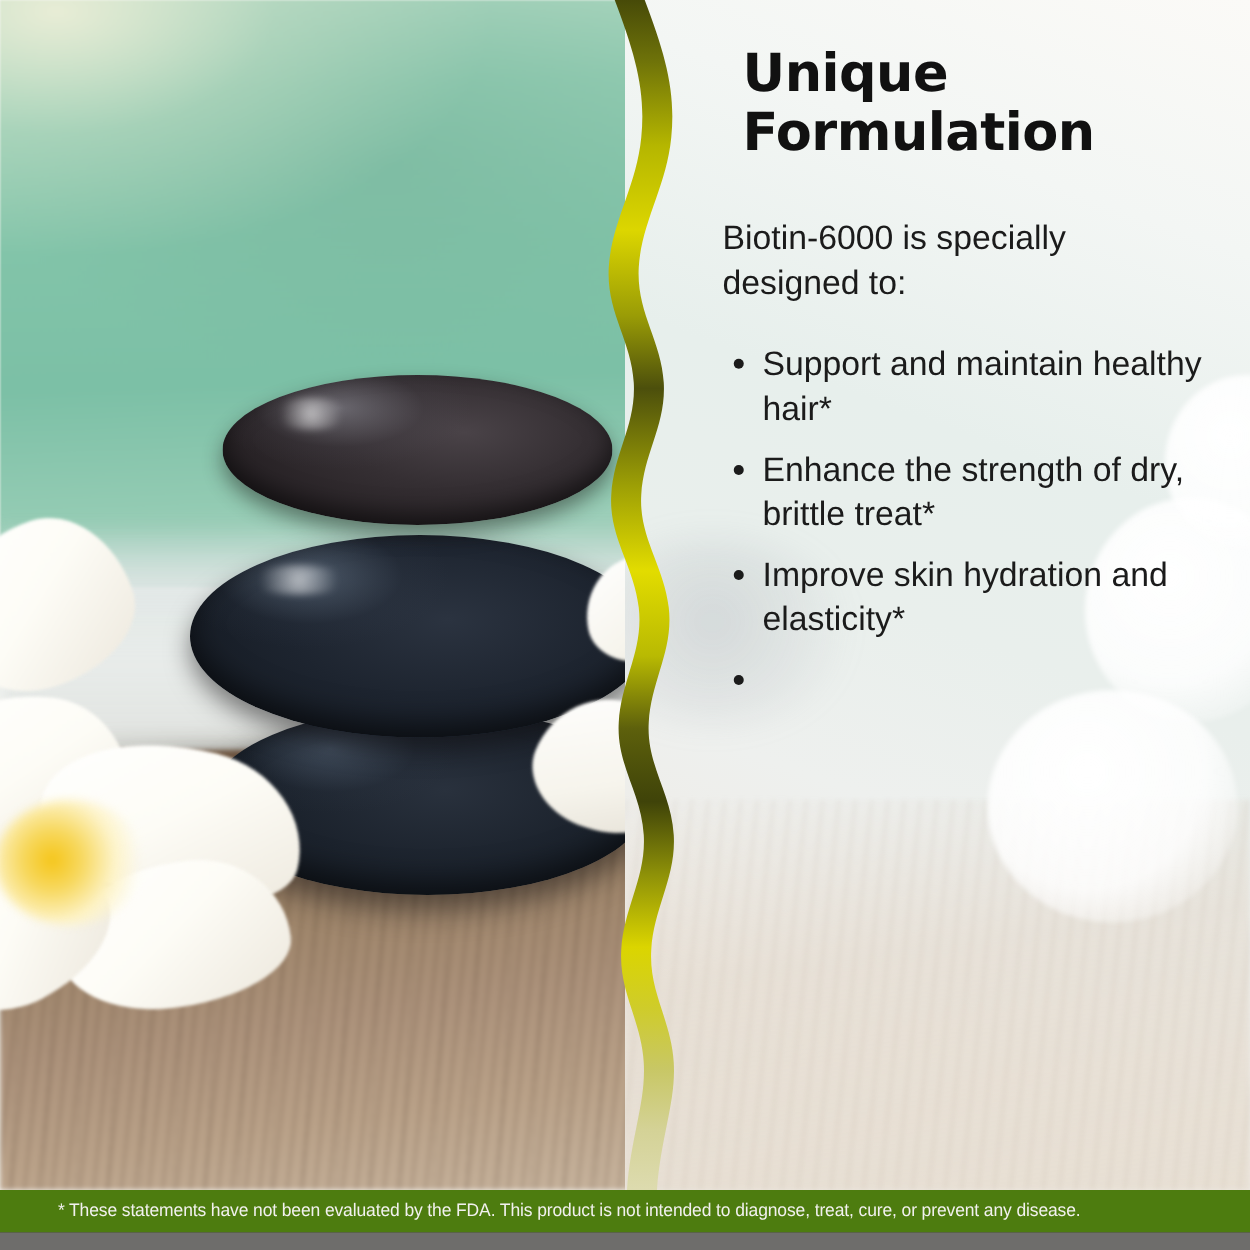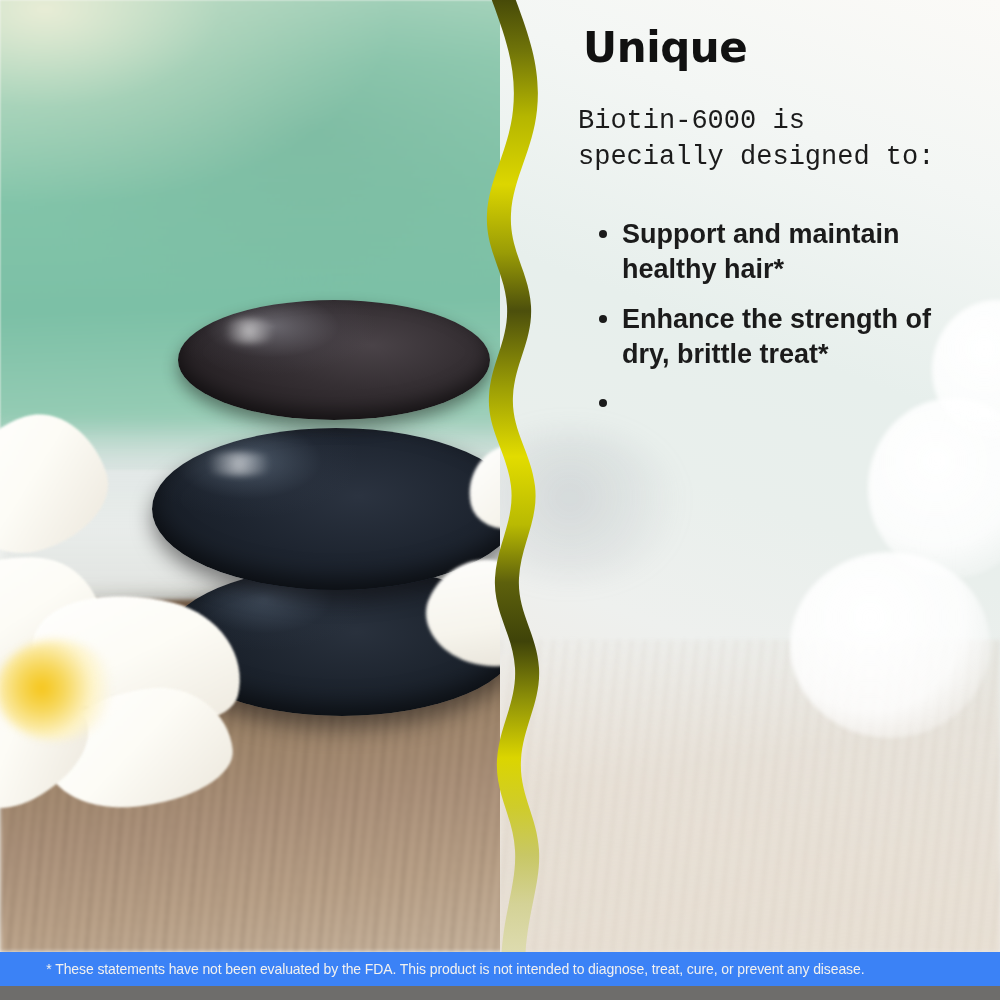--- a/index.html
+++ b/index.html
@@ -125,44 +125,42 @@
   .ghost-stone{
     position:absolute;left:-40px;top:430px;width:220px;height:150px;border-radius:50%;
     background:radial-gradient(circle at 50% 45%, rgba(120,128,140,.20) 0%, rgba(150,156,166,.10) 55%, rgba(255,255,255,0) 80%);
     filter:blur(12px);
   }
 
   .panel-content{
     position:absolute;left:78px;top:0;width:404px;
   }
   .headline{
-    margin:5px;
+    margin:16px;
     padding-top:19px;
     font-size:42px;
     line-height:1.12;
     font-weight:700;
     letter-spacing:-0.4px;
     color:#111111;
     font-family:"DejaVu Sans","Liberation Sans",sans-serif;
   }
   .intro{
     margin:0;
     padding-top:27px;
     font-size:27px;
     line-height:1.34;
     color:#1b1b1b;
     font-weight:400;
     max-width:375px;
-    font-family:Liberation Mono, monospace;
   }
   .benefits{
     list-style:none;
-    margin:16px;
+    margin:4px;
     padding:26px 0 0 0;
-    font-weight:bold;
   }
   .benefit{
     position:relative;
     padding-left:28px;
     margin-bottom:14px;
     font-size:27px;
     line-height:1.30;
     color:#1b1b1b;
     max-width:392px;
   }
@@ -172,21 +170,21 @@
     background:#1b1b1b;
   }
 
   
   .footer{
     position:absolute;left:0;bottom:0;width:1000px;height:48px;
     background:#3d3b38;
   }
   .footer-inner{
     position:absolute;left:0;top:0;width:1000px;height:34px;
-    background:#3b82f6;
+    background:#4d7c0f;
     display:flex;align-items:center;
   }
   .footer-text{
     padding-left:48px;
     color:#f2f1ef;
     font-size:14.5px;
     letter-spacing:-0.1px;
     white-space:nowrap;
     font-family:"Liberation Sans",sans-serif;
     transform:scaleX(.965);
@@ -229,32 +227,37 @@
   <div class="panel">
     <div class="ghost-stone"></div>
     <div class="ghost-wood"></div>
     <div class="ghost-petal" style="left:368px;top:398px;width:170px;height:180px;"></div>
     <div class="ghost-petal" style="left:290px;top:552px;width:200px;height:186px;"></div>
     <div class="ghost-petal" style="left:432px;top:300px;width:130px;height:140px;"></div>
 
     <div class="panel-content">
       <h1 class="headline">
         <span>Unique</span><br>
+        <span>Formulation</span>
       </h1>
 
       <p class="intro">Biotin-6000 is specially designed to:</p>
 
       <ul class="benefits">
         <li class="benefit">
           <span class="dot"></span>
           <span>Support and maintain healthy hair*</span>
         </li>
         <li class="benefit">
           <span class="dot"></span>
           <span>Enhance the strength of dry, brittle treat*</span>
+        </li>
+        <li class="benefit">
+          <span class="dot"></span>
+          <span>Improve skin hydration and elasticity*</span>
         </li>
         <li class="benefit">
           <span class="dot"></span>
         </li>
       </ul>
     </div>
   </div>
 
   <svg class="divider" viewBox="0 0 110 952" preserveAspectRatio="none">
     <defs>

